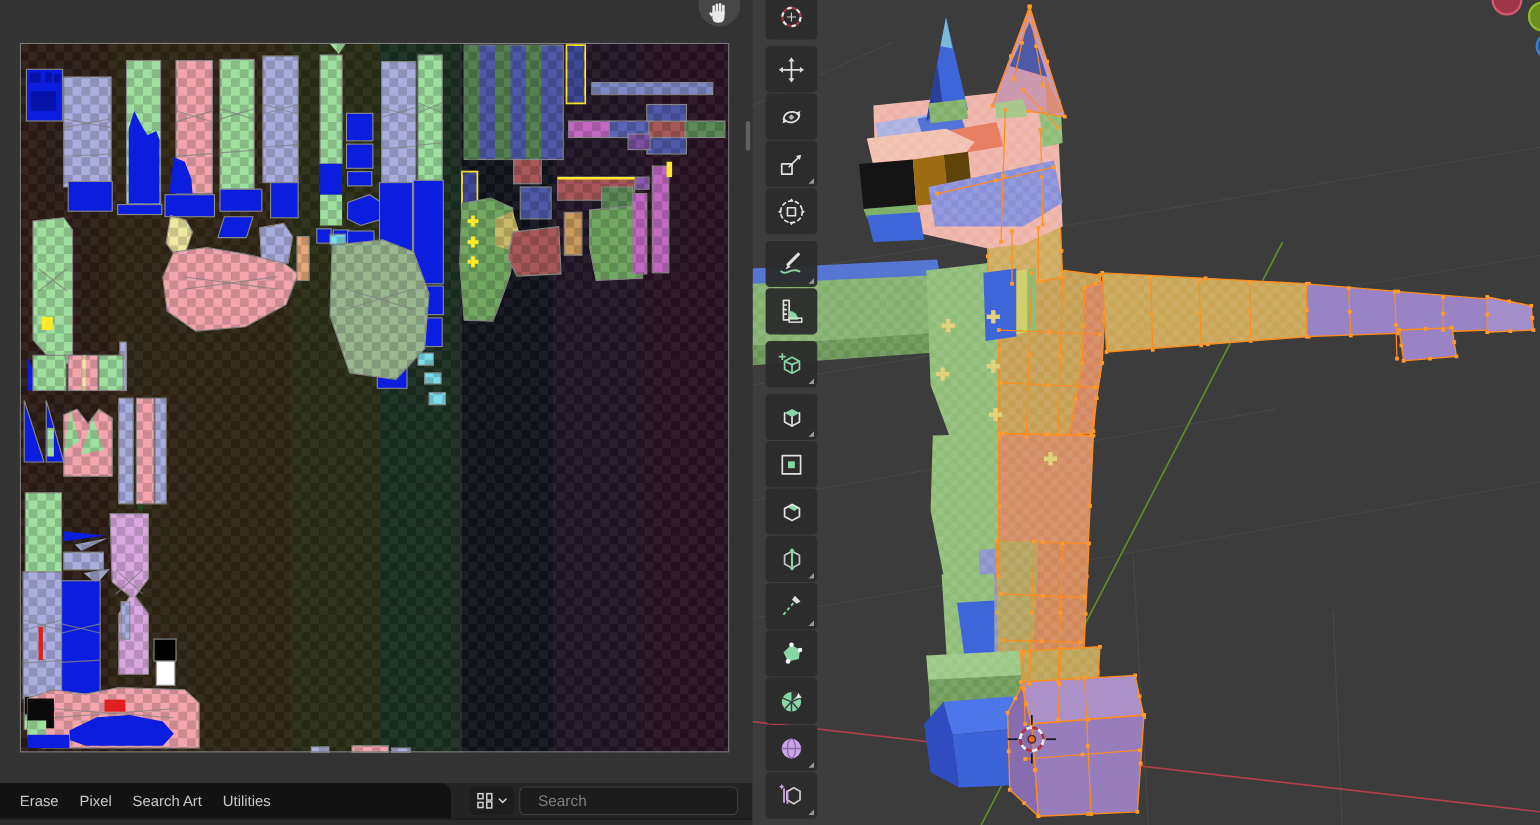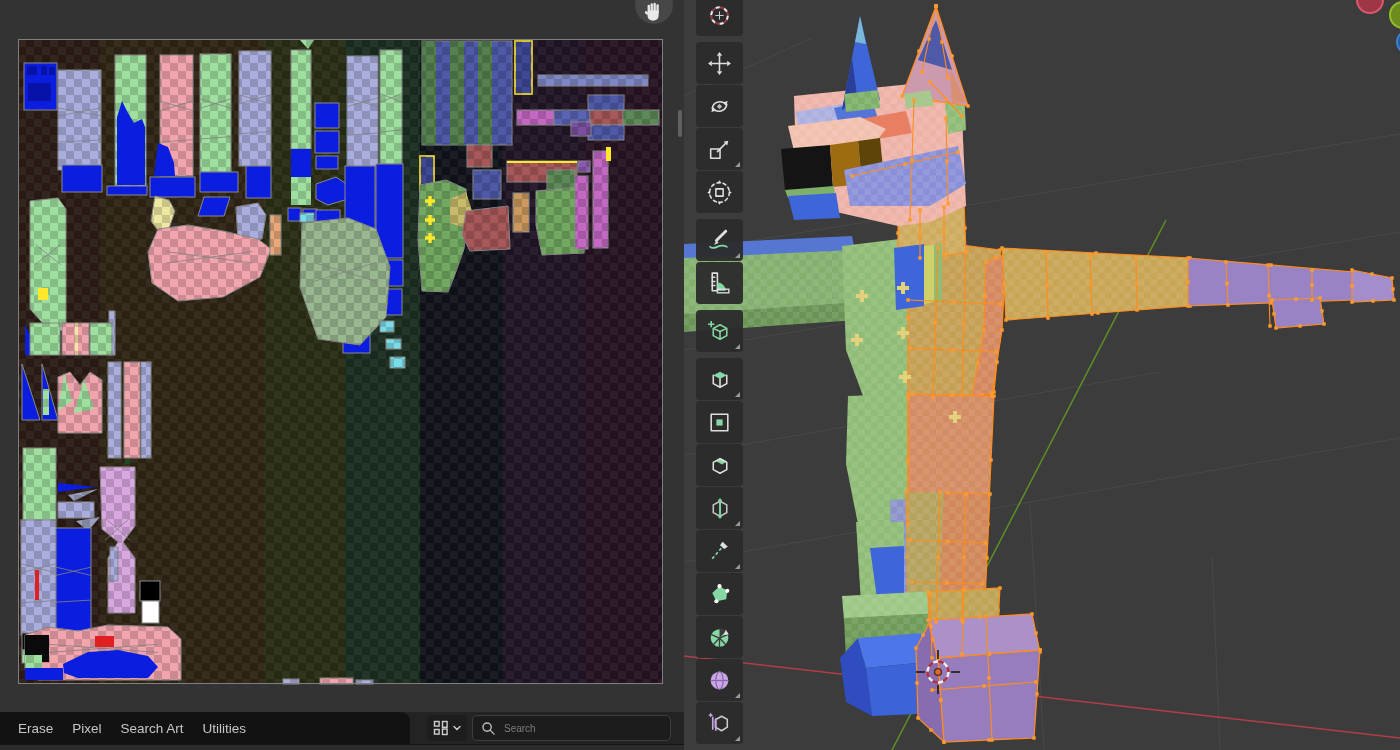--- a/index.html
+++ b/index.html
@@ -13,21 +13,21 @@
     background:#474747;display:flex;align-items:flex-end;justify-content:center;}
   .uv-scrollbar{position:absolute;left:678px;top:110px;width:4px;height:27px;border-radius:2px;background:#616161;}
   .shelf{position:absolute;left:0;top:712px;width:684px;height:32px;background:#232323;}
   .tabstrip{position:absolute;left:0;top:0;width:410px;height:32px;background:#121212;
     border-radius:0 9px 0 0;display:flex;align-items:center;padding-left:18px;box-sizing:border-box;gap:19px;}
   .tab{color:#c7c7c7;font-size:13.5px;cursor:default;white-space:nowrap;}
   .grid-btn{position:absolute;left:427px;top:3px;width:40px;height:26px;border-radius:4px;background:#1d1d1d;
     display:flex;align-items:center;justify-content:center;gap:3px;}
   .searchbox{position:absolute;left:472px;top:3px;width:199px;height:26px;border-radius:5px;
     background:#1c1c1c;border:1px solid #3e3e3e;box-sizing:border-box;display:flex;align-items:center;padding:0 8px;gap:6px;}
-  .searchbox input{flex:1;background:transparent;border:none;outline:none;color:#fca5a5;font-size:10px;
+  .searchbox input{flex:1;background:transparent;border:none;outline:none;color:#fca5a5;font-size:14px;
     font-family:"Liberation Sans",sans-serif;}
   .searchbox input::placeholder{color:#7d7d7d;}
   .bstrip{position:absolute;left:0;top:744px;width:684px;height:6px;background:#2b2b2b;border-top:1px solid #141414;box-sizing:border-box;}
   
   .viewport{position:absolute;left:684px;top:0;width:716px;height:750px;background:#3c3c3c;overflow:hidden;}
   #vp-svg{position:absolute;left:0;top:0;}
   #toolbar{position:absolute;left:12px;top:-6px;width:47px;}
   .tbtn{position:relative;width:47px;height:42px;margin-bottom:1px;border-radius:4px;
     background:rgba(43,43,43,0.95);display:flex;align-items:center;justify-content:center;}
   .tbtn.gap{margin-top:6px;}

